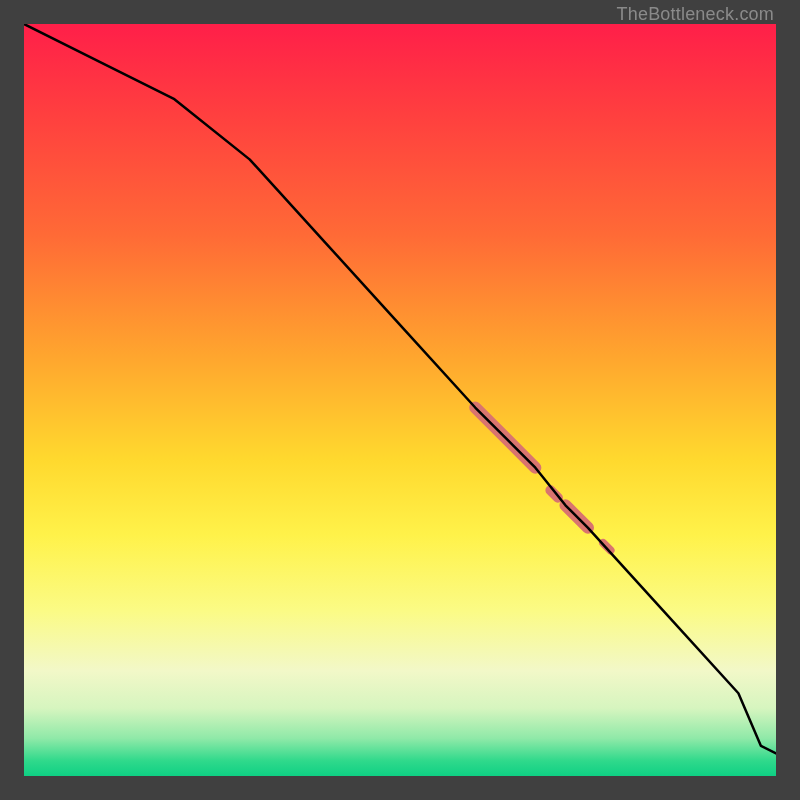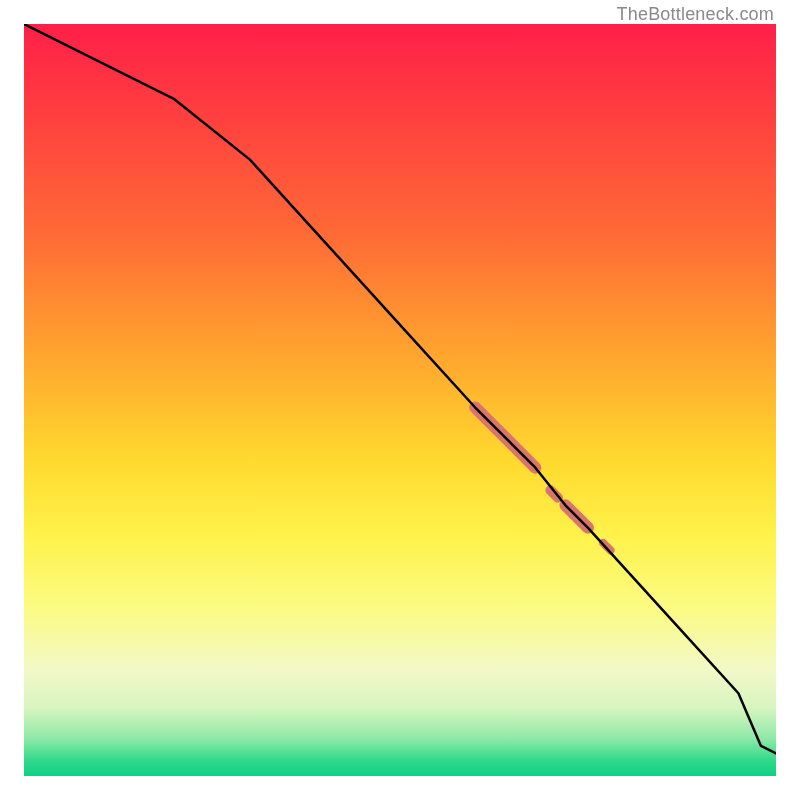--- a/index.html
+++ b/index.html
@@ -8,21 +8,21 @@
     width: 800px;
     height: 800px;
     background: #000;
     overflow: hidden;
     font-family: Arial, Helvetica, sans-serif;
   }
   .stage {
     position: relative;
     width: 800px;
     height: 800px;
-    background: #ffffff;
+    background: #404040;
   }
   .plot {
     position: absolute;
     left: 24px;
     top: 24px;
     width: 752px;
     height: 752px;
     background: linear-gradient(to bottom,
       #ff1f49 0%,
       #ff3f3f 12%,

